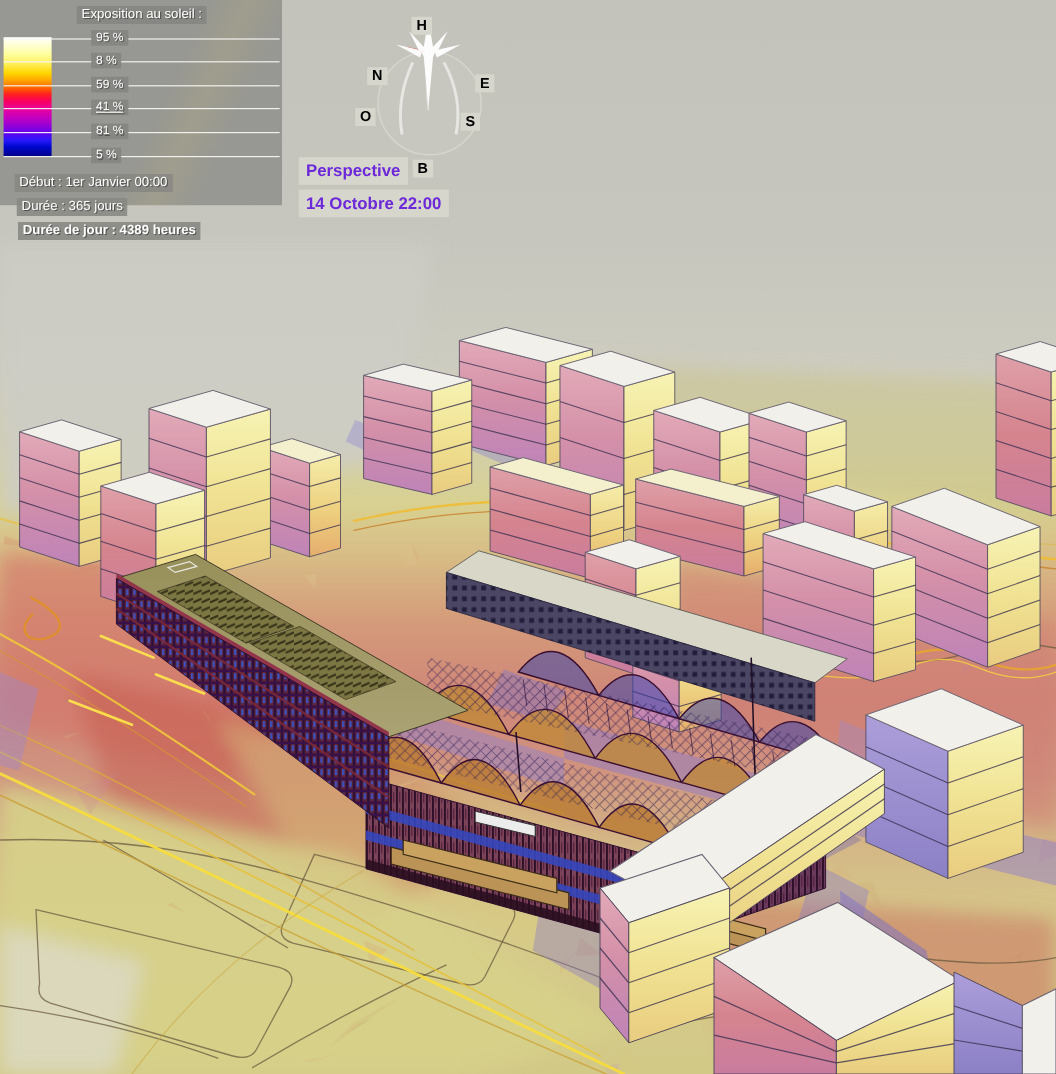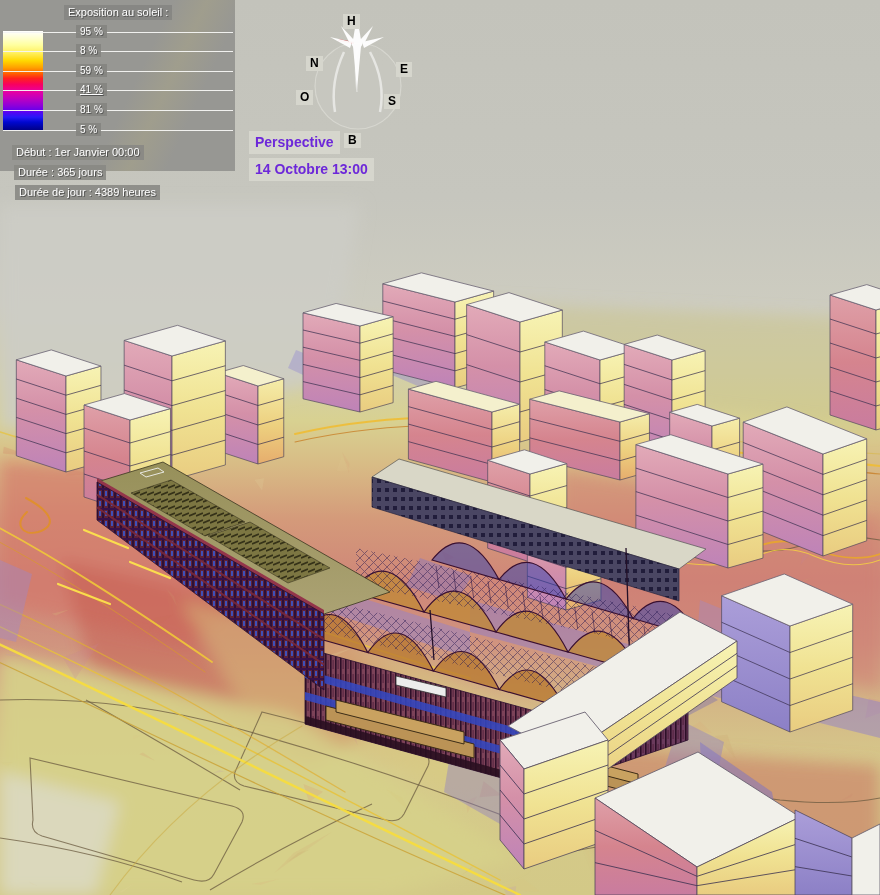--- a/index.html
+++ b/index.html
@@ -558,21 +558,21 @@
         <div class="lline" style="top: 90.4px;"></div>
         <span class="ltick" style="top: 83.4px; text-decoration: underline;">41 %</span>
         <div class="lline" style="top: 110.2px;"></div>
         <span class="ltick" style="top: 103.2px;">81 %</span>
         <div class="lline" style="top: 130px;"></div>
         <span class="ltick" style="top: 123px;">5 %</span>
       </div>
     <div id="linfo">
         <span class="linfo" style="left: 12px; top: 145px; text-align: center;">Début : 1er Janvier 00:00</span>
         <span class="linfo" style="left: 14px; top: 165px;">Durée : 365 jours</span>
-        <span class="linfo" style="left: 15px; top: 185px;">Durée de jour : 4389 heures</span>
+        <span class="linfo" style="left: 15px; top: 185px; font-weight: bold;">Durée de jour : 4389 heures</span>
       </div>
   </div>
 
   <div id="compass">
     <svg width="250" height="190" viewBox="0 0 250 190">
       <circle cx="118" cy="86" r="43" fill="rgba(255,255,255,0.05)" stroke="rgba(235,235,228,0.45)" stroke-width="1.2"></circle>
       <path d="M104,52 Q90,82 95,112" fill="none" stroke="rgba(255,255,255,0.55)" stroke-width="2.5"></path>
       <path d="M130,52 Q146,82 140,112" fill="none" stroke="rgba(255,255,255,0.55)" stroke-width="2.5"></path>
       <path d="M117,50 Q114,70 117,92" fill="none" stroke="rgba(255,255,255,0.4)" stroke-width="1.5"></path>
       <line x1="98" y1="40" x2="114" y2="43" stroke="#c03030" stroke-width="2"></line>
@@ -588,14 +588,14 @@
     </svg>
     <span class="dlab" style="left:103px;top:14px">H</span>
     <span class="dlab" style="left:66px;top:56px">N</span>
     <span class="dlab" style="left:156px;top:62px">E</span>
     <span class="dlab" style="left:56px;top:90px">O</span>
     <span class="dlab" style="left:144px;top:94px">S</span>
     <span class="dlab" style="left:104px;top:133px">B</span>
   </div>
 
   <span class="biglab" style="left:249px;top:131px">Perspective</span>
-  <span class="biglab" style="left:249px;top:158px">14 Octobre 13:00</span>
+  <span class="biglab" style="left:249px;top:158px">14 Octobre 22:00</span>
 </div>
 
 </body></html>

